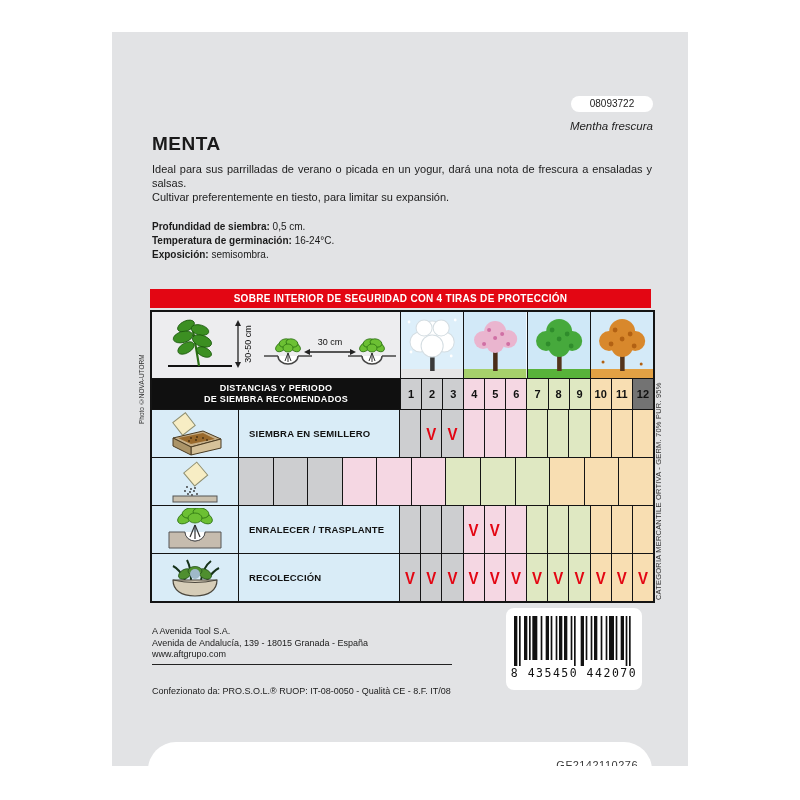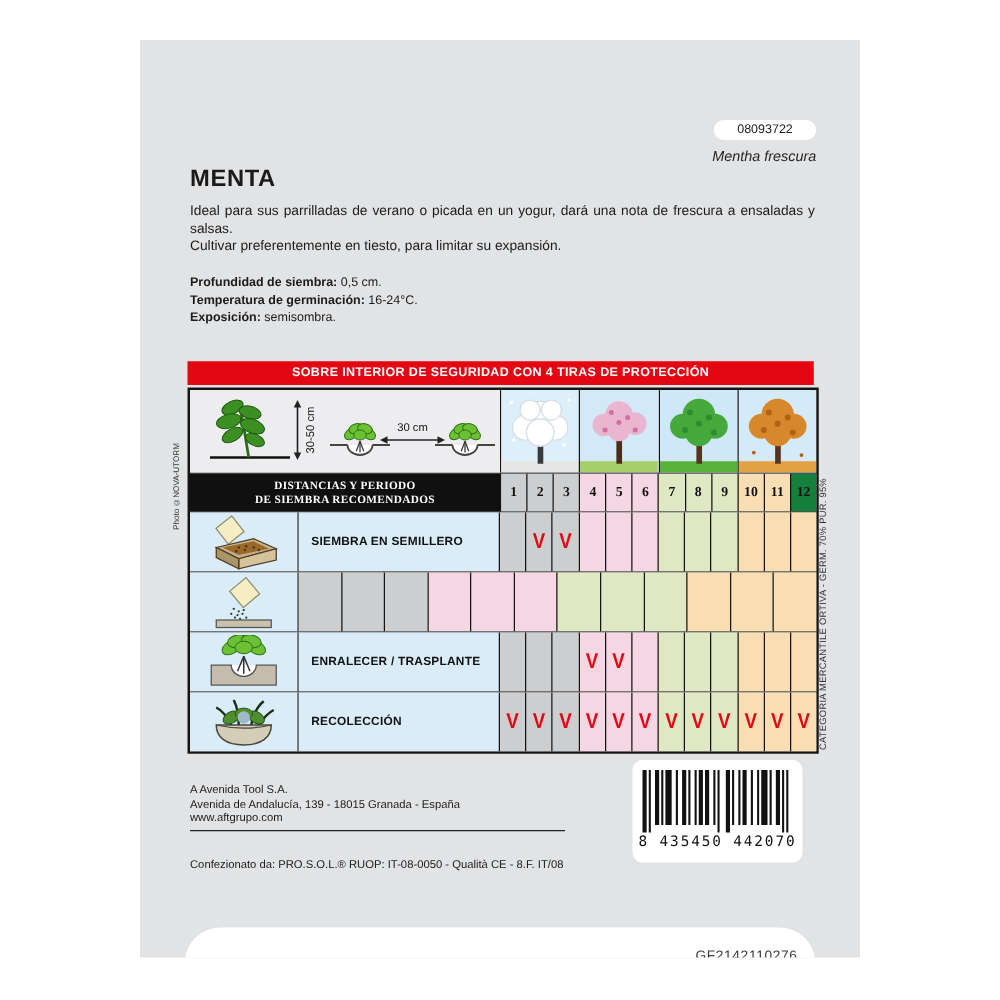--- a/index.html
+++ b/index.html
@@ -18,21 +18,21 @@
           font-size:10px;font-weight:bold;text-align:center;line-height:19px;letter-spacing:.3px;}
 
   .vtext{position:absolute;writing-mode:vertical-rl;transform:rotate(180deg);white-space:nowrap;color:#333;}
   .photo-credit{left:26px;top:280px;height:112px;font-size:6.5px;}
   .side-note{left:542px;top:278px;height:290px;font-size:7.5px;letter-spacing:.2px;}
 
   .cal-table{position:absolute;left:38px;top:278px;width:501px;border:2px solid #141414;background:#fff;}
   .trow{display:flex;}
   .trow + .trow{border-top:1px solid #141414;}
   .row-header{height:66px;}
-  .row-months{height:30px;font-family:Liberation Serif, serif;}
+  .row-months{height:30px;}
   .data-row{height:47px;}
   .cell-illustration{width:248px;background:#ededef;border-right:1px solid #141414;overflow:hidden;}
   .season-cells{flex:1;display:flex;}
   .season{flex:1;overflow:hidden;}
   .season:not(:first-child){border-left:1px solid #141414;}
   .heading-black{width:248px;background:#101010;color:#fff;border-right:1px solid #141414;
                  display:flex;flex-direction:column;justify-content:center;align-items:center;
                  font-size:9px;font-weight:bold;line-height:11px;letter-spacing:.3px;}
   .months-area{flex:1;display:flex;}
   .mcell{flex:1;display:flex;align-items:center;justify-content:center;}
@@ -252,21 +252,21 @@
             <div class="mcell mhead" style="background: rgb(205, 206, 208);">2</div>
             <div class="mcell mhead" style="background: rgb(205, 206, 208);">3</div>
             <div class="mcell mhead" style="background: rgb(245, 215, 227);">4</div>
             <div class="mcell mhead" style="background: rgb(245, 215, 227);">5</div>
             <div class="mcell mhead" style="background: rgb(245, 215, 227);">6</div>
             <div class="mcell mhead" style="background: rgb(223, 232, 194);">7</div>
             <div class="mcell mhead" style="background: rgb(223, 232, 194);">8</div>
             <div class="mcell mhead" style="background: rgb(223, 232, 194);">9</div>
             <div class="mcell mhead" style="background: rgb(248, 222, 178);">10</div>
             <div class="mcell mhead" style="background: rgb(248, 222, 178);">11</div>
-            <div class="mcell mhead" style="background: #15803d;">12</div>
+            <div class="mcell mhead" style="background: #737373;">12</div>
           </div>
       </div>
 
       <div class="trow data-row">
         <div class="icon-cell">
           <svg width="64" height="44" viewBox="0 0 64 44">
             <g transform="rotate(-38 21 12)">
                 <rect x="13" y="4" width="16" height="16" fill="#f7edc4" stroke="#8f8f70" stroke-width="1"></rect>
               </g>
             <polygon points="10,26 40,19 58,27 28,35" fill="#c7b089" stroke="#4a3b22" stroke-width="1"></polygon>

